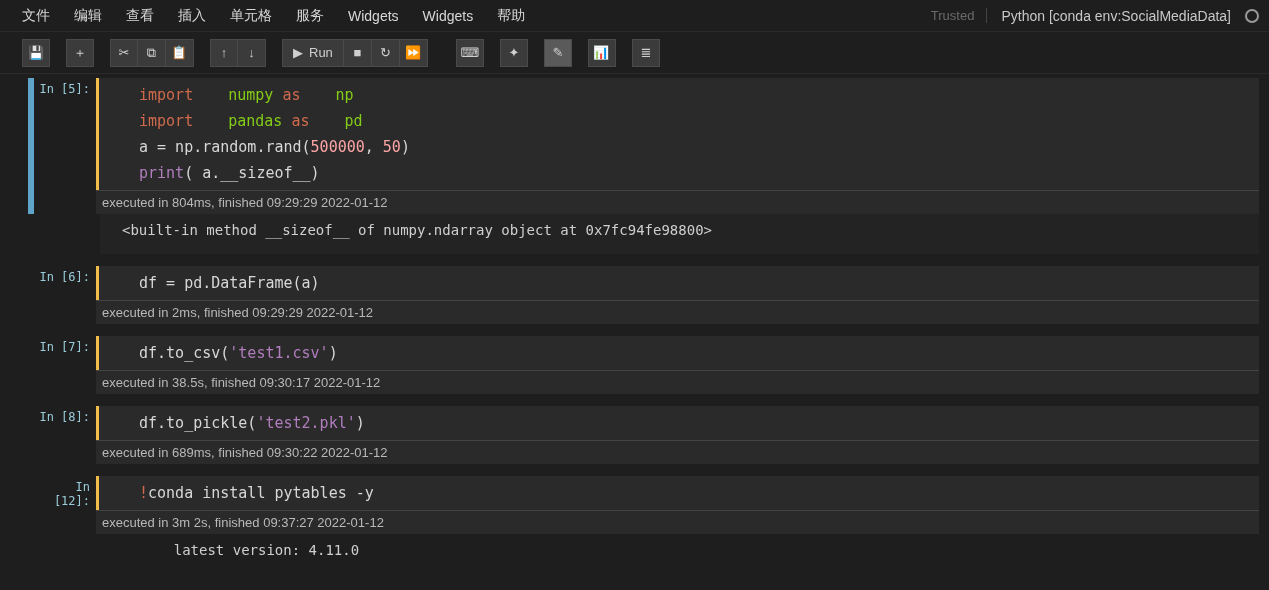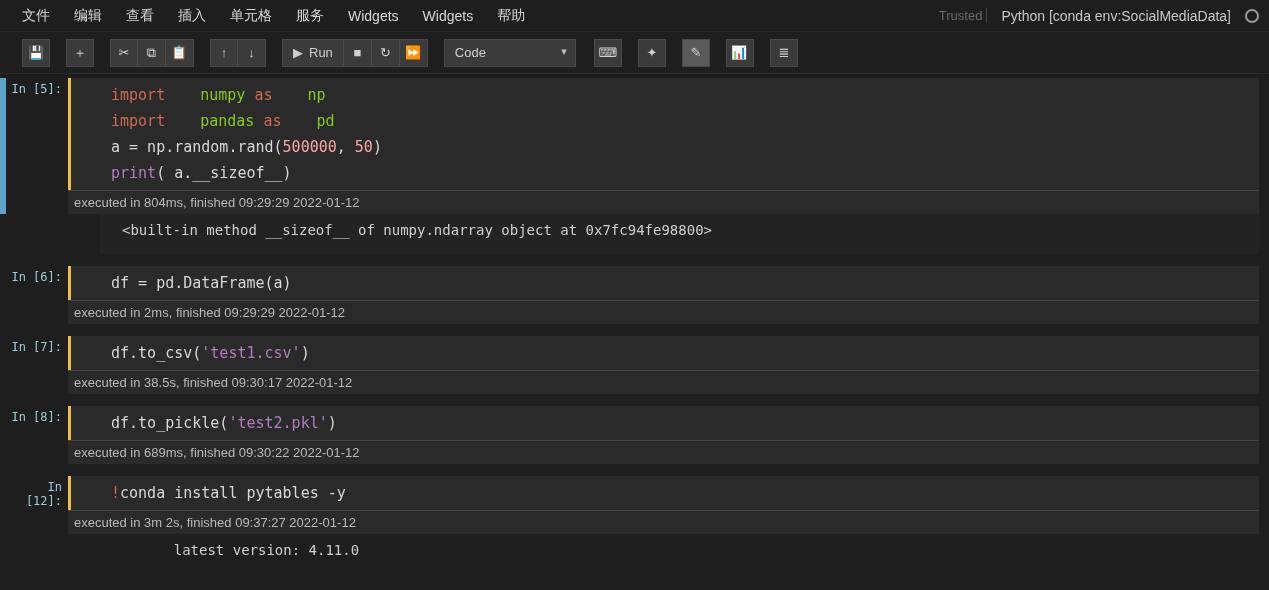--- a/index.html
+++ b/index.html
@@ -31,21 +31,21 @@
   }
   .menubar .right {
     margin-left: auto;
     display: flex;
     align-items: center;
     gap: 8px;
   }
   .trusted {
     color: #6a6a6a;
     font-size: 13px;
-    padding-right: 4px;
+    padding-right: 12px;
     border-right: 1px solid #444;
   }
   .kernel-name {
     color: #c8c8c8;
     font-size: 14px;
     padding: 0 6px;
   }
   .kernel-indicator {
     width: 14px; height: 14px;
     border: 2px solid #9a9a9a;
@@ -94,20 +94,21 @@
   .notebook {
     height: calc(100% - 74px);
     overflow: hidden;
     background: #1e1e1e;
     position: relative;
   }
   .cell {
     display: flex;
     margin: 4px 10px 0 0;
     position: relative;
+    padding-left: 28px;
   }
   .cell .gutter {
     width: 6px;
     background: transparent;
   }
   .cell.selected .gutter { background: #5fa4c9; }
   .prompt {
     width: 62px;
     flex: 0 0 62px;
     text-align: right;
@@ -226,23 +227,20 @@
     <div class="tb-btn" title="中断">
       <span>■</span>
     </div>
     <div class="tb-btn" title="重启">
       <span>↻</span>
     </div>
     <div class="tb-btn" title="重启并运行">
       <span>⏩</span>
     </div>
   </div>
-  <div class="selectbox">
-    <span>Code</span>
-  </div>
   <div style="width:6px"></div>
   <div class="tb-group">
     <div class="tb-btn" title="命令面板">
       <span>⌨</span>
     </div>
   </div>
   <div class="tb-group">
     <div class="tb-btn" title="Scratchpad">
       <span>✦</span>
     </div>

